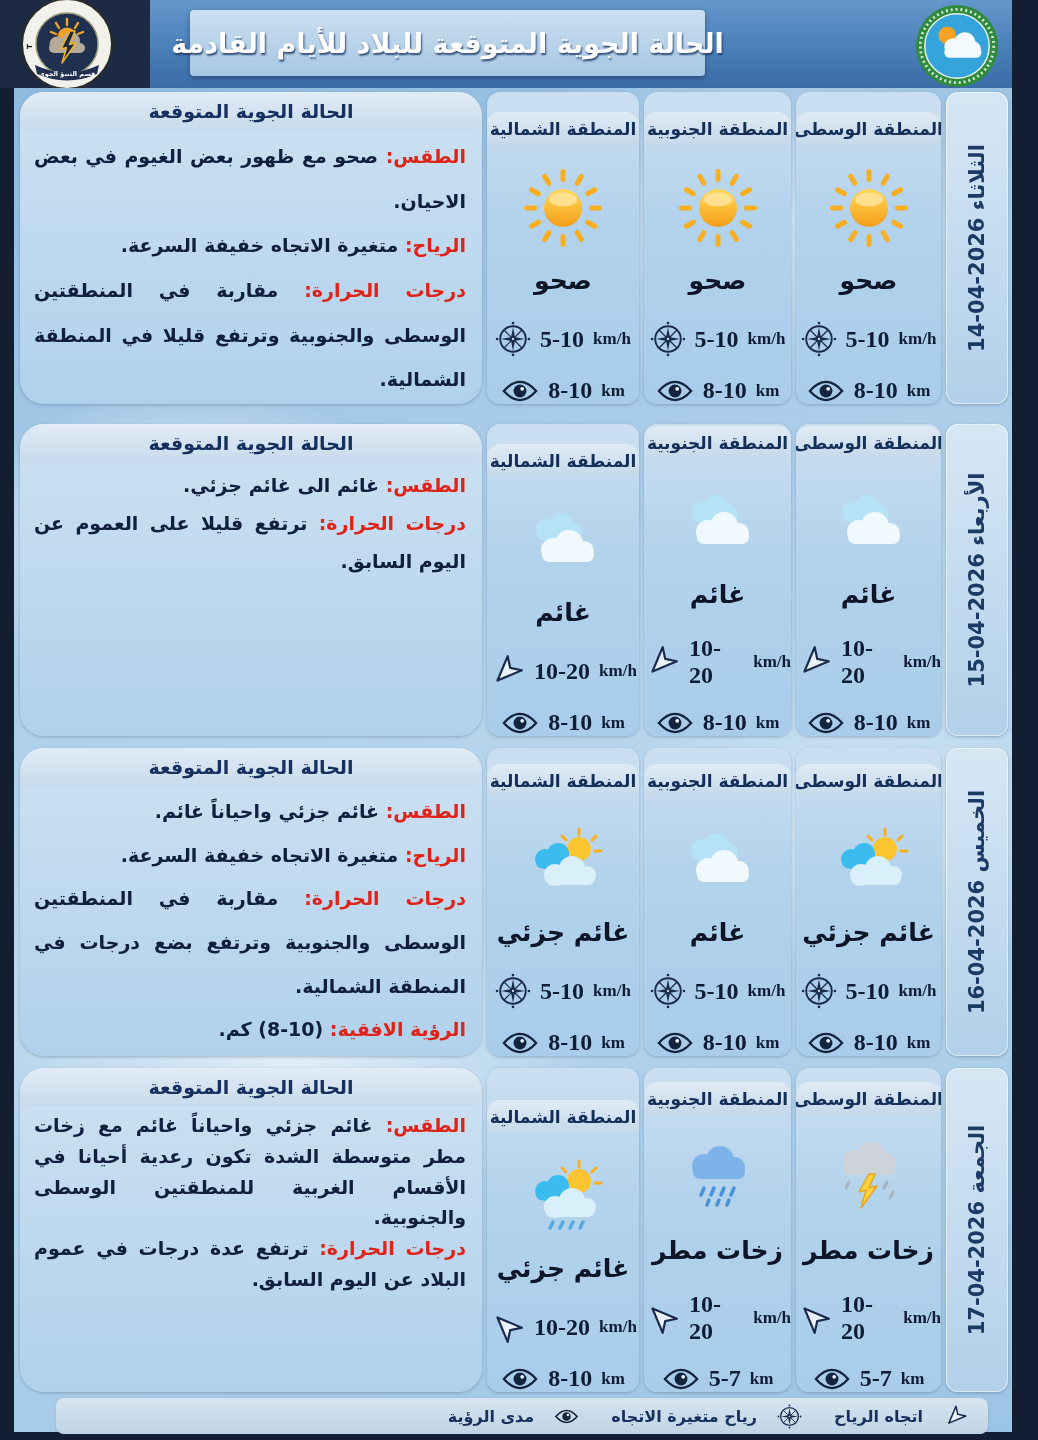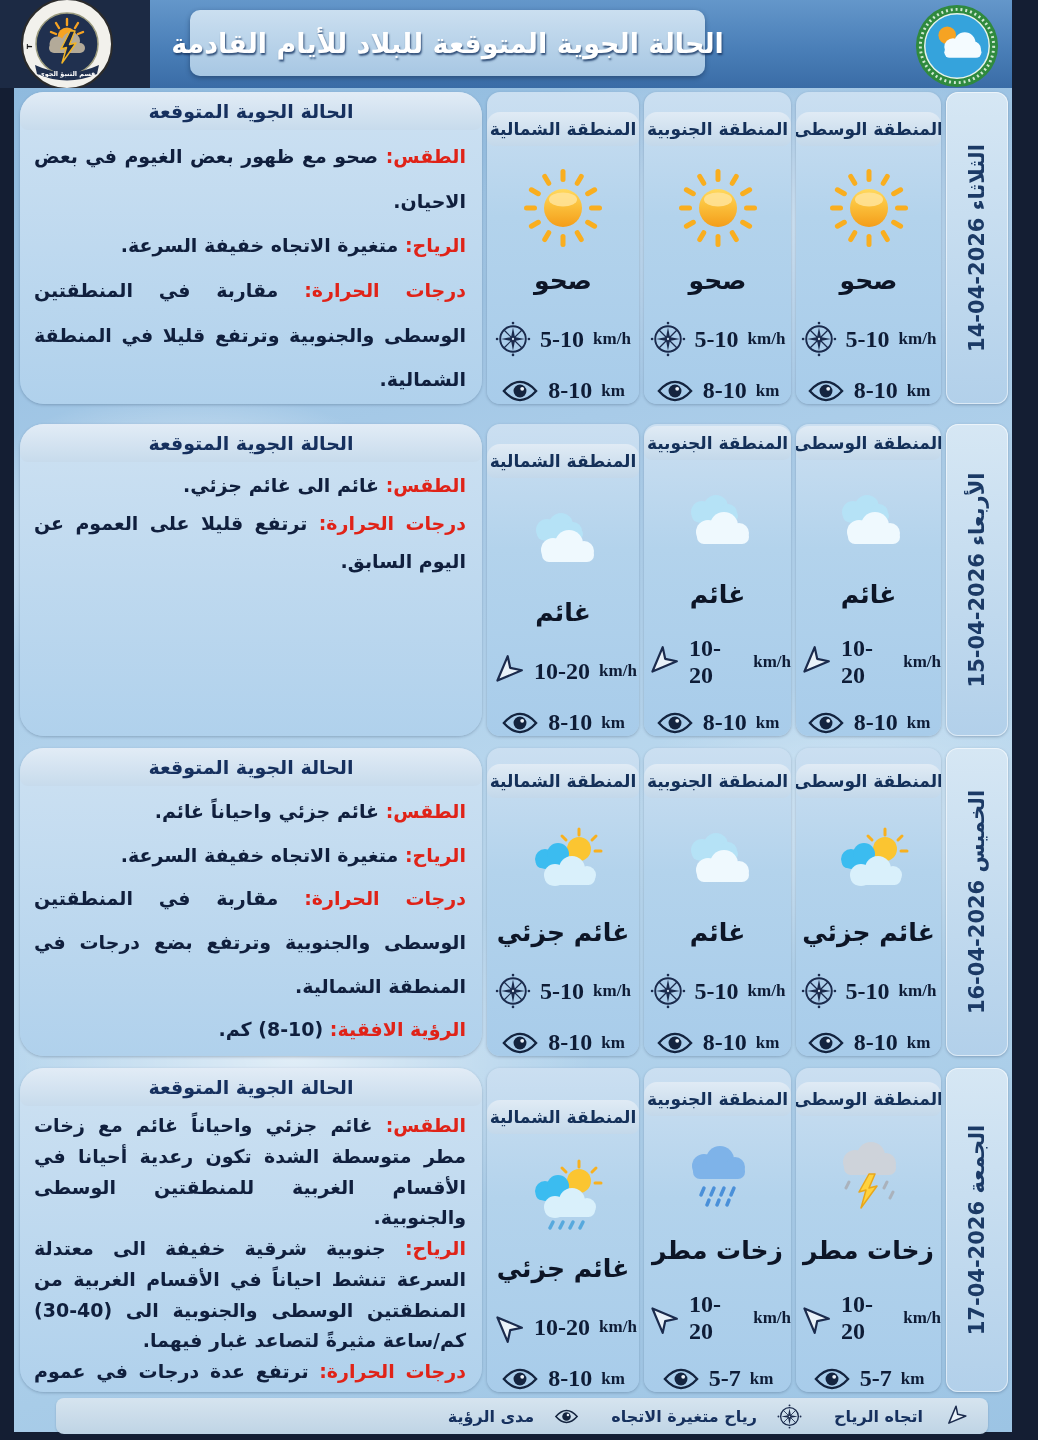--- a/index.html
+++ b/index.html
@@ -4,21 +4,21 @@
 <style>
   html,body{margin:0;padding:0}
   body{
     width:1038px;height:1440px;position:relative;overflow:hidden;
     background:#141e33;font-family:"DejaVu Sans",sans-serif;direction:rtl;
   }
   
   .band{position:absolute;left:0;top:0;width:1012px;height:88px;
     background:linear-gradient(180deg,#6497ca 0%,#4a7fb8 55%,#3a6ca6 100%);}
   .band-corner{position:absolute;left:0;top:0;width:150px;height:88px;background:#1c2a44;}
-  .title-pill{position:absolute;left:190px;top:10px;width:515px;height:66px;border-radius:10px;
+  .title-pill{position:absolute;left:190px;top:10px;width:515px;height:66px;border-radius:4px;
     background:linear-gradient(180deg,#cbdff0,#a7c7e3);
     display:flex;align-items:center;justify-content:center;
     box-shadow:0 2px 5px rgba(15,35,65,.45);}
   .title-pill span{color:#ffffff;font-size:27px;font-weight:bold;
     text-shadow:1px 2px 2px rgba(25,55,100,.85);white-space:nowrap;}
   .logo-left{position:absolute;left:20px;top:-3px;width:94px;height:94px;}
   .logo-right{position:absolute;left:914px;top:3px;width:86px;height:86px;}
   
   .sky{position:absolute;left:14px;top:88px;width:998px;height:1344px;box-sizing:border-box;
     padding:4px 4px 0 6px;
@@ -820,21 +820,20 @@
             </svg>
           </span>
         <span class="num">8-10</span>
           <span class="unit">km</span>
       </div>
     </div>
     <div class="tcard">
       <div class="thead">الحالة الجوية المتوقعة</div>
       <div class="tbody">
         <p><span class="lbl">الطقس:</span> <span>غائم جزئي واحياناً غائم مع زخات مطر متوسطة الشدة تكون رعدية أحيانا في الأقسام الغربية للمنطقتين الوسطى والجنوبية.</span></p>
-        <p><span class="lbl">الرياح:</span> <span>جنوبية شرقية خفيفة الى معتدلة السرعة تنشط احياناً في الأقسام الغربية من المنطقتين الوسطى والجنوبية الى (40-30) كم/ساعة مثيرةً لتصاعد غبار فيهما.</span></p>
         <p><span class="lbl">درجات الحرارة:</span> <span>ترتفع عدة درجات في عموم البلاد عن اليوم السابق.</span></p>
 
       </div>
     </div>
   </div>
 
   <div class="legend">
     <div class="litem">
       <span class="licon">
           <svg width="36" height="36" viewBox="0 0 36 36">

